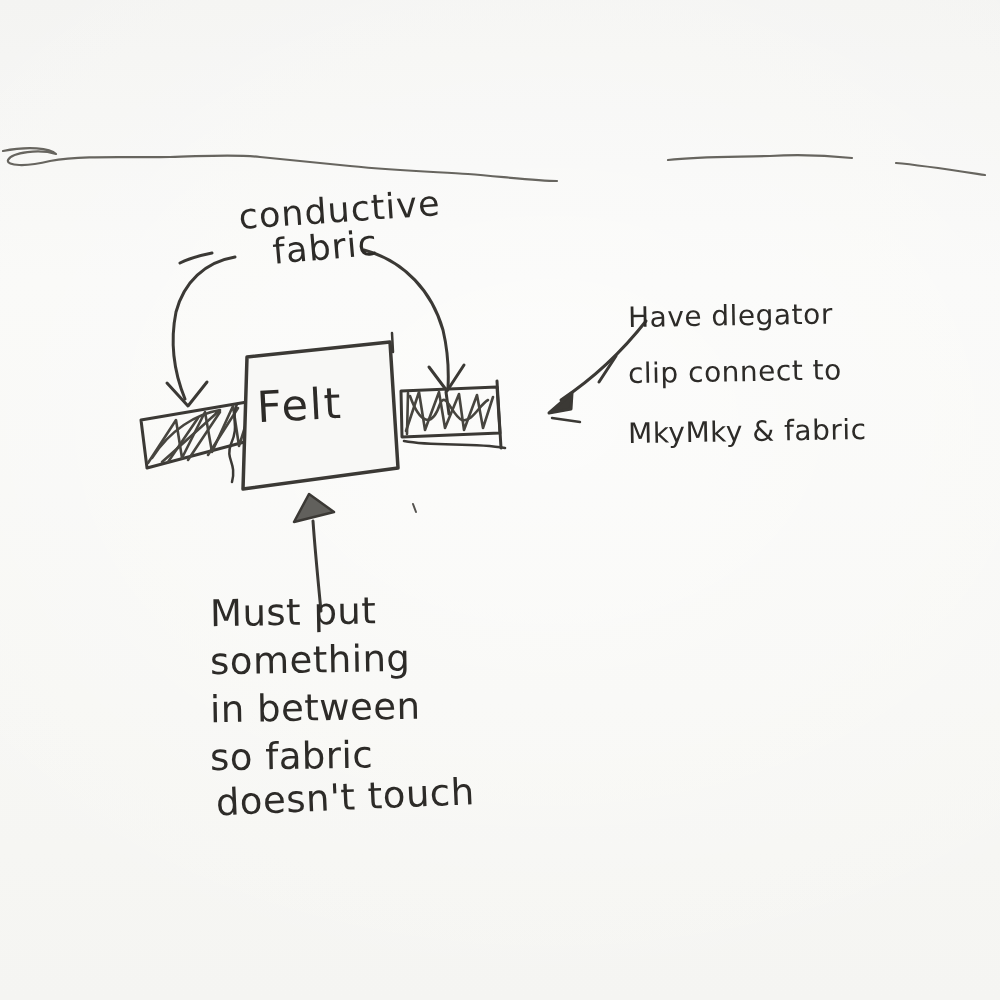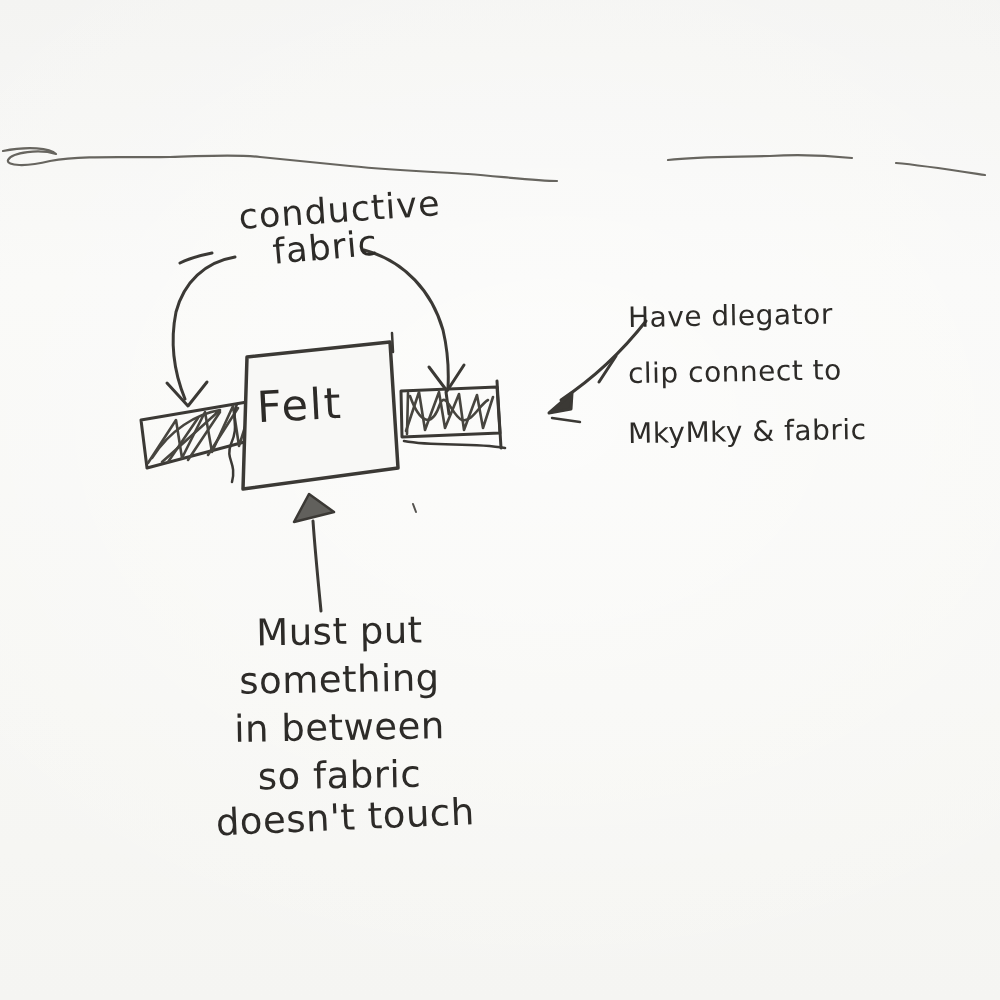--- a/index.html
+++ b/index.html
@@ -21,21 +21,21 @@
     font-size:35px;letter-spacing:1px;}
   .conductive-label .l1{transform:rotate(-4deg);}
   .conductive-label .l2{transform:rotate(-5deg) translate(-14px,-4px);}
   
   .felt-label{left:257px;top:380px;font-size:43px;letter-spacing:2px;transform:rotate(-3deg);}
   
   .right-note{left:628px;top:288px;font-size:28px;line-height:56px;letter-spacing:0.5px;}
   .right-note .hw-line{transform:rotate(-1deg);}
   .right-note .hw-line:nth-child(3){transform:rotate(-1deg) translate(0,4px);}
   
-  .bottom-note{left:210px;top:608px;font-size:37px;line-height:48px;letter-spacing:0.5px;text-align:center;}
+  .bottom-note{left:210px;top:588px;font-size:37px;line-height:48px;letter-spacing:0.5px;}
   .bottom-note .hw-line{transform:rotate(-1deg);}
   .bottom-note .hw-line:nth-child(5){transform:rotate(-2.5deg) translate(6px,-6px);}
 </style>
 </head>
 <body>
 
 <div class="paper">
 
   <svg class="sketch" width="1000" height="1000" viewBox="0 0 1000 1000">
 

